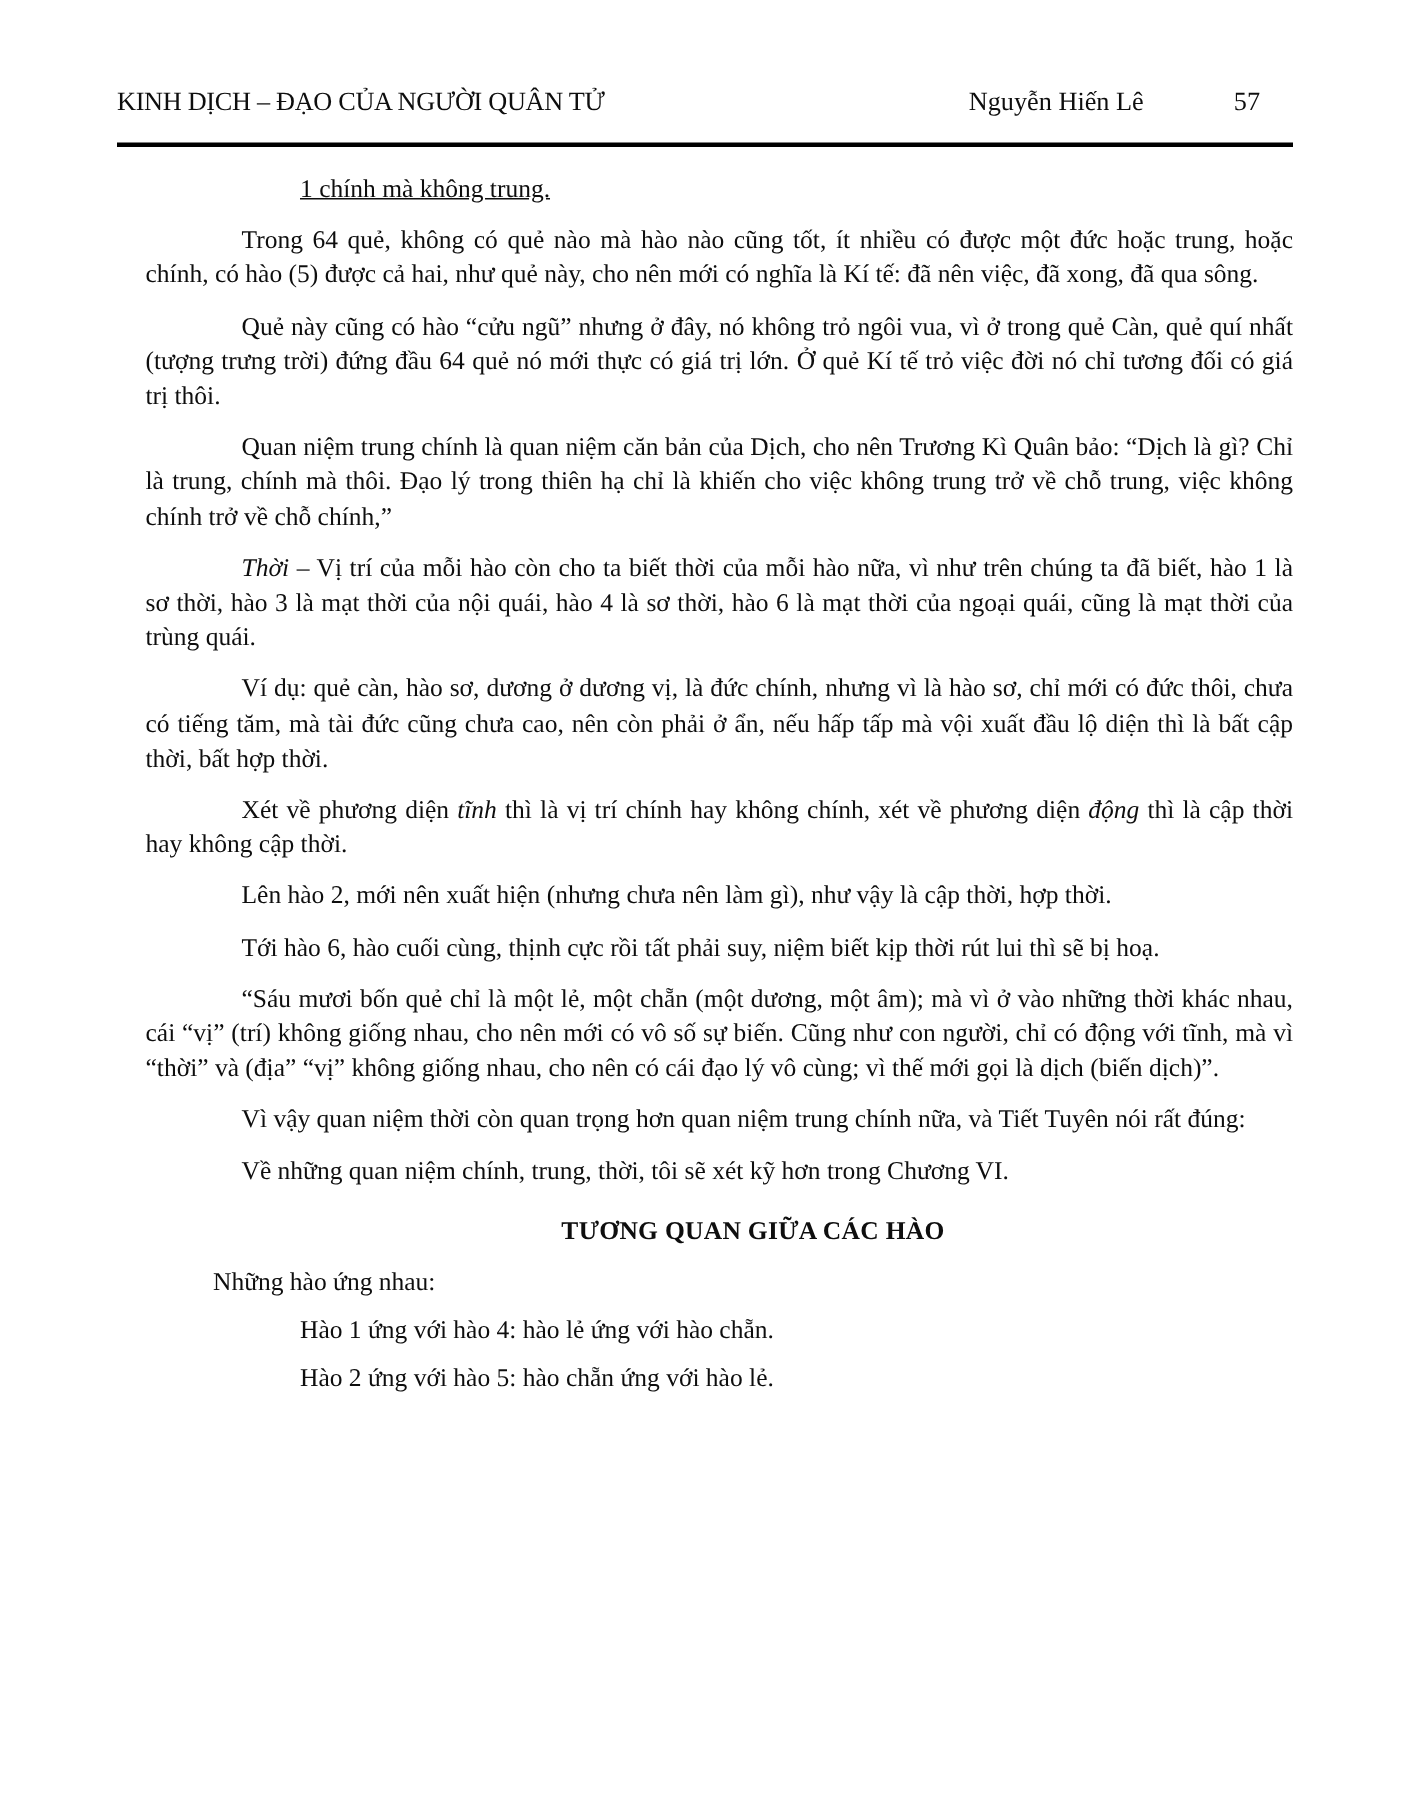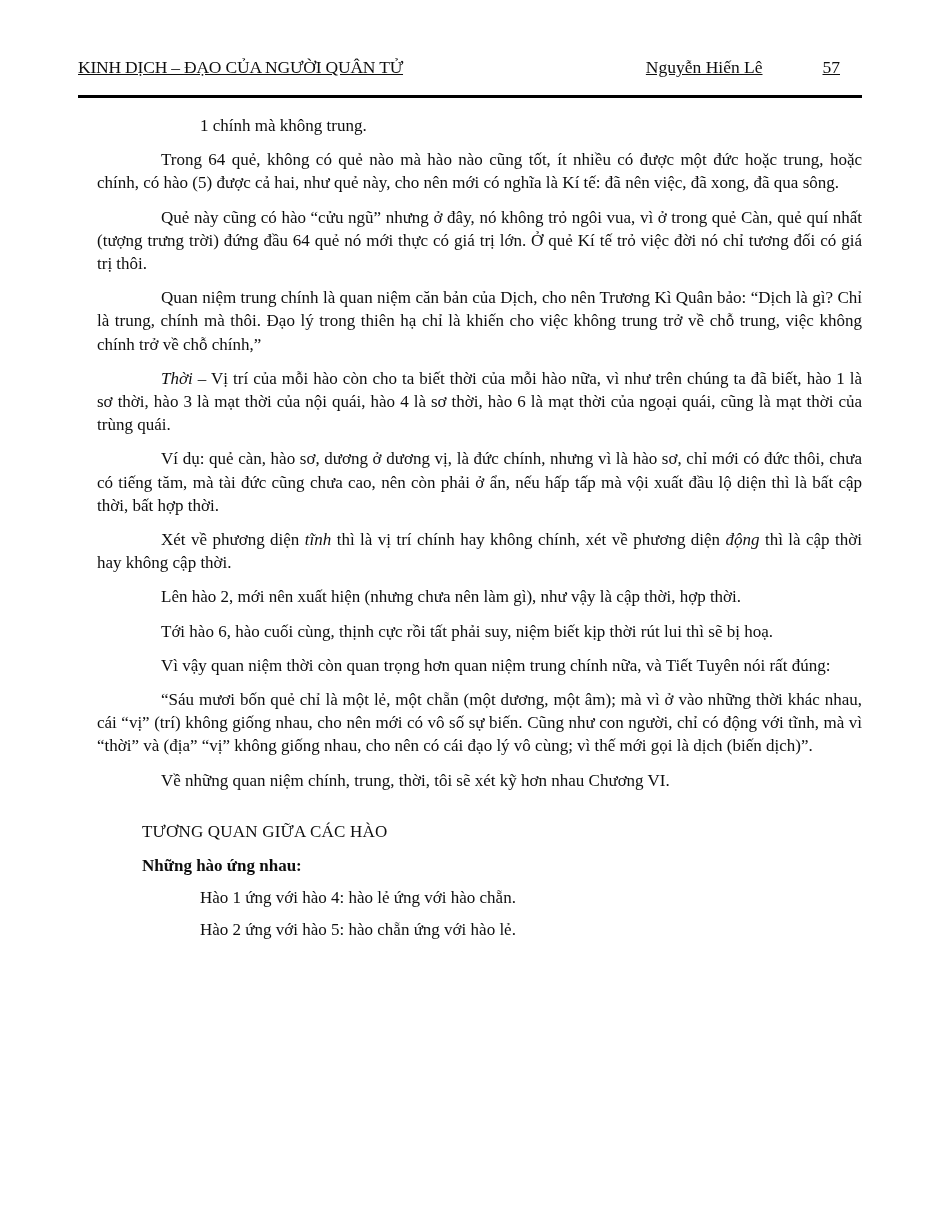--- a/index.html
+++ b/index.html
@@ -16,51 +16,51 @@
     width: 935px;
     height: 1210px;
     padding: 55px 73px 0 78px;
   }
   .header {
     display: flex;
     align-items: baseline;
     font-size: 17.5px;
     line-height: 24px;
     white-space: nowrap;
-    text-decoration: underline;
   }
   .header .title { letter-spacing: -0.2px; }
   .header .author { margin-left: auto; }
   .header .pagenum { margin-left: 60px; margin-right: 22px; }
   .rule {
     height: 3px;
     background: #000000;
     margin-top: 16px;
   }
   .content {
     margin-top: 5px;
     font-size: 17px;
     line-height: 23.2px;
   }
   .content p { margin: 11px 0 0 0; }
   .content p.indented-line { text-indent: 122px; margin-top: 9px; }
-  .content p.indented-line:first-child { margin-top: 16px; }
+  .content p.indented-line:first-child { margin-top: 16px; text-decoration: underline; }
   .content p.paragraph {
     text-align: justify;
     text-indent: 64px;
     margin-left: 19px;
   }
   .content p.section-heading {
-    font-weight: normal;
+    font-weight: bold;
     text-indent: 64px;
-    margin-top: 28px;
+    margin-top: 17px;
     letter-spacing: 0.2px;
+    text-align: center;
   }
   .content p.sub-heading {
-    font-weight: bold;
+    font-weight: normal;
     text-indent: 64px;
   }
   .italic { font-style: italic; }
 </style>
 </head>
 <body>
 
 <div class="page">
   <div class="header">
     <span class="title">KINH DỊCH – ĐẠO CỦA NGƯỜI QUÂN TỬ</span>
@@ -71,21 +71,21 @@
   <div class="content" id="page-body">
       <p class="indented-line"><span>1 chính mà không trung.</span></p>
       <p class="paragraph"><span>Trong 64 quẻ, không có quẻ nào mà hào nào cũng tốt, ít nhiều có được một đức hoặc trung, hoặc chính, có hào (5) được cả hai, như quẻ này, cho nên mới có nghĩa là Kí tế: đã nên việc, đã xong, đã qua sông.</span></p>
       <p class="paragraph"><span>Quẻ này cũng có hào “cửu ngũ” nhưng ở đây, nó không trỏ ngôi vua, vì ở trong quẻ Càn, quẻ quí nhất (tượng trưng trời) đứng đầu 64 quẻ nó mới thực có giá trị lớn. Ở quẻ Kí tế trỏ việc đời nó chỉ tương đối có giá trị thôi.</span></p>
       <p class="paragraph"><span>Quan niệm trung chính là quan niệm căn bản của Dịch, cho nên Trương Kì Quân bảo: “Dịch là gì? Chỉ là trung, chính mà thôi. Đạo lý trong thiên hạ chỉ là khiến cho việc không trung trở về chỗ trung, việc không chính trở về chỗ chính,”</span></p>
       <p class="paragraph"><span class="italic">Thời</span><span> – Vị trí của mỗi hào còn cho ta biết thời của mỗi hào nữa, vì như trên chúng ta đã biết, hào 1 là sơ thời, hào 3 là mạt thời của nội quái, hào 4 là sơ thời, hào 6 là mạt thời của ngoại quái, cũng là mạt thời của trùng quái.</span></p>
       <p class="paragraph"><span>Ví dụ: quẻ càn, hào sơ, dương ở dương vị, là đức chính, nhưng vì là hào sơ, chỉ mới có đức thôi, chưa có tiếng tăm, mà tài đức cũng chưa cao, nên còn phải ở ẩn, nếu hấp tấp mà vội xuất đầu lộ diện thì là bất cập thời, bất hợp thời.</span></p>
       <p class="paragraph"><span>Xét về phương diện </span><span class="italic">tĩnh</span><span> thì là vị trí chính hay không chính, xét về phương diện </span><span class="italic">động</span><span> thì là cập thời hay không cập thời.</span></p>
       <p class="paragraph"><span>Lên hào 2, mới nên xuất hiện (nhưng chưa nên làm gì), như vậy là cập thời, hợp thời.</span></p>
       <p class="paragraph"><span>Tới hào 6, hào cuối cùng, thịnh cực rồi tất phải suy, niệm biết kịp thời rút lui thì sẽ bị hoạ.</span></p>
+      <p class="paragraph"><span>“Sáu mươi bốn quẻ chỉ là một lẻ, một chẵn (một dương, một âm); mà vì ở vào những thời khác nhau, cái “vị” (trí) không giống nhau, cho nên mới có vô số sự biến. Cũng như con người, chỉ có động với tĩnh, mà vì “thời” và (địa” “vị” không giống nhau, cho nên có cái đạo lý vô cùng; vì thế mới gọi là dịch (biến dịch)”.</span></p>
       <p class="paragraph"><span>Vì vậy quan niệm thời còn quan trọng hơn quan niệm trung chính nữa, và Tiết Tuyên nói rất đúng:</span></p>
-      <p class="paragraph"><span>“Sáu mươi bốn quẻ chỉ là một lẻ, một chẵn (một dương, một âm); mà vì ở vào những thời khác nhau, cái “vị” (trí) không giống nhau, cho nên mới có vô số sự biến. Cũng như con người, chỉ có động với tĩnh, mà vì “thời” và (địa” “vị” không giống nhau, cho nên có cái đạo lý vô cùng; vì thế mới gọi là dịch (biến dịch)”.</span></p>
-      <p class="paragraph"><span>Về những quan niệm chính, trung, thời, tôi sẽ xét kỹ hơn nhau Chương VI.</span></p>
+      <p class="paragraph"><span>Về những quan niệm chính, trung, thời, tôi sẽ xét kỹ hơn trong Chương VI.</span></p>
       <p class="section-heading"><span>TƯƠNG QUAN GIỮA CÁC HÀO</span></p>
       <p class="sub-heading"><span>Những hào ứng nhau:</span></p>
       <p class="indented-line"><span>Hào 1 ứng với hào 4: hào lẻ ứng với hào chẵn.</span></p>
       <p class="indented-line"><span>Hào 2 ứng với hào 5: hào chẵn ứng với hào lẻ.</span></p>
     </div>
 </div>
 
 </body></html>

